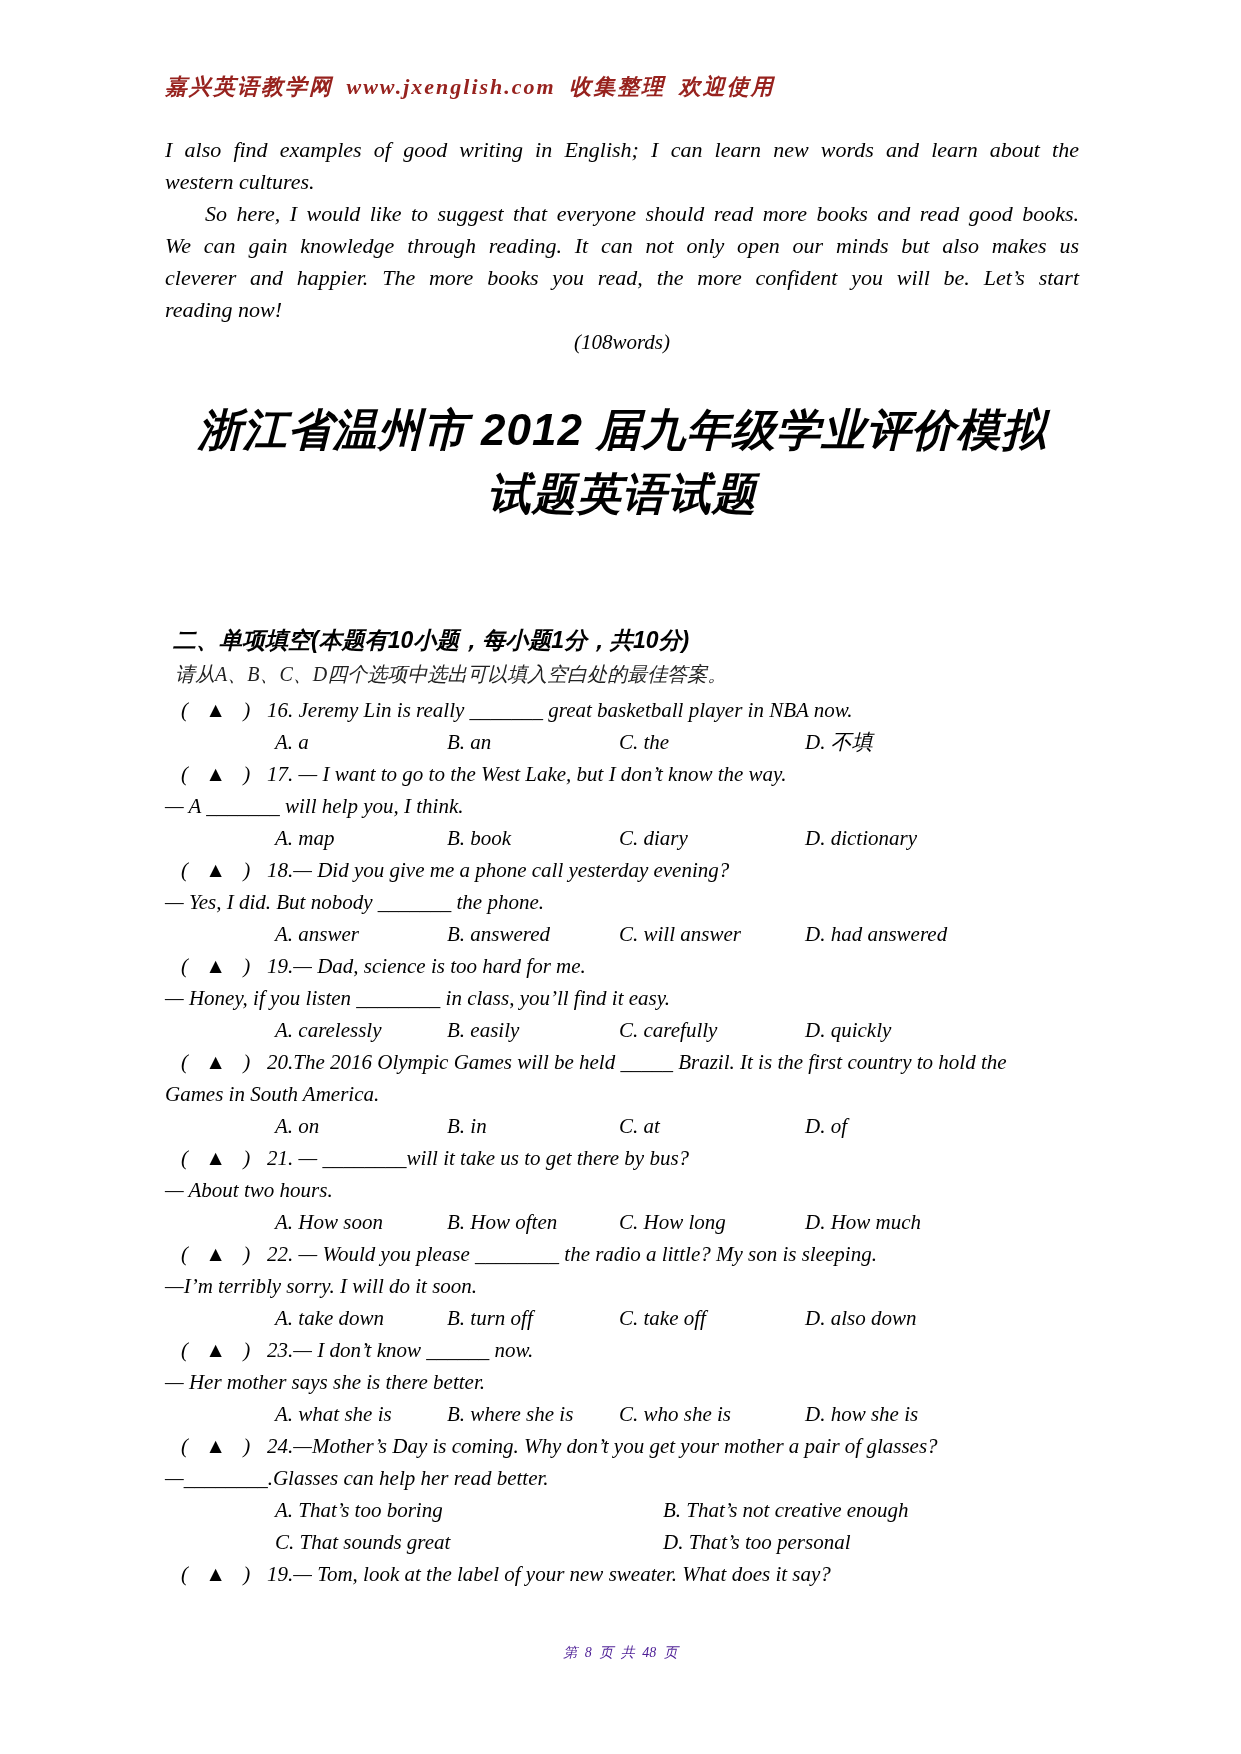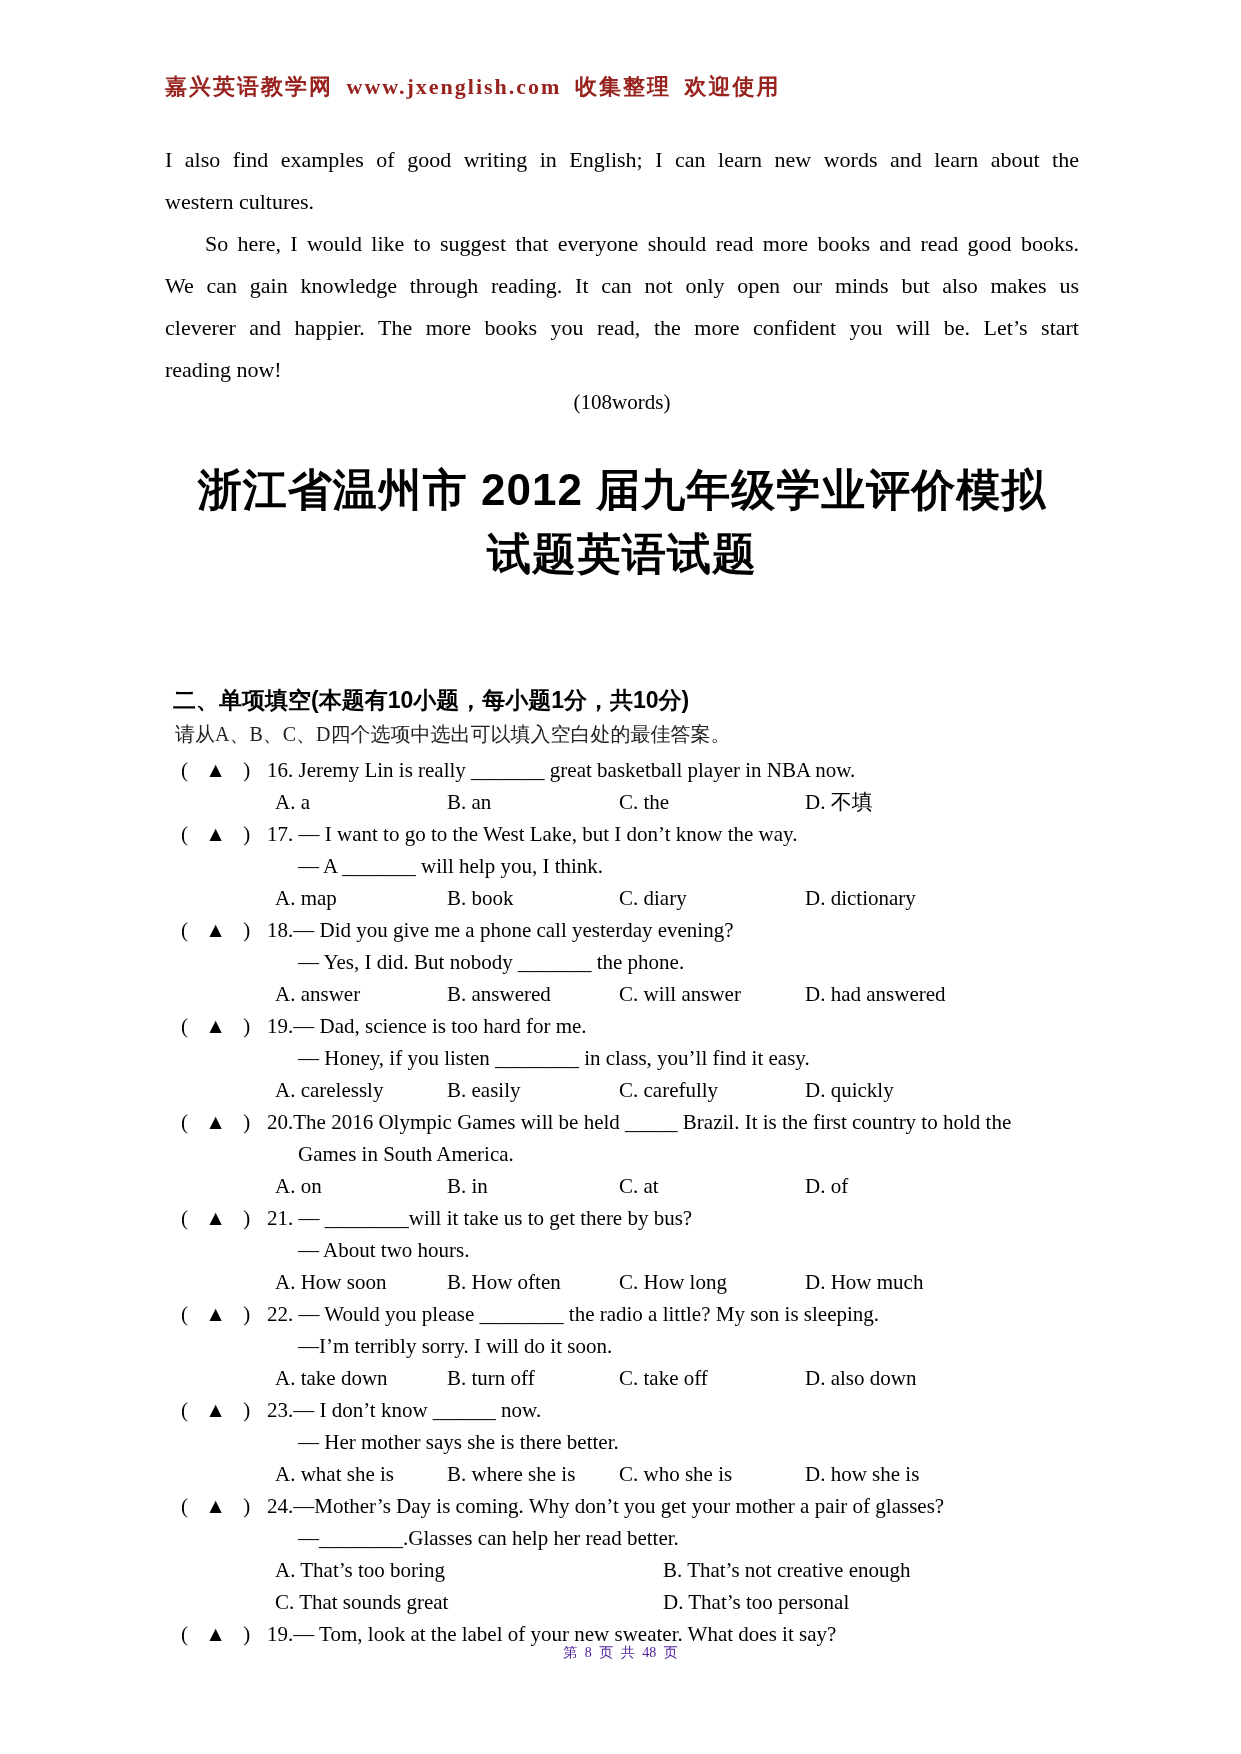--- a/index.html
+++ b/index.html
@@ -3,32 +3,33 @@
 <meta charset="utf-8">
 <style>
   html,body { margin:0; padding:0; background:#ffffff; }
   .page {
     position:relative;
     width:1241px; height:1754px;
     background:#ffffff;
     font-family:"Liberation Serif", serif;
     color:#000000;
     overflow:hidden;
+    font-style:italic;
   }
   .site-header {
     position:absolute; top:72px; left:165px;
     font-size:22px; font-weight:bold;
     letter-spacing:2px; word-spacing:6px;
     font-family:"Liberation Serif", serif;
   }
   .content {
     position:absolute; top:134px; left:165px; width:914px;
   }
   .passage { font-size:22px; line-height:32px; }
-  .pline { white-space:nowrap;margin-top:10px; }
+  .pline { white-space:nowrap; }
   .pline.jline { text-align:justify; text-align-last:justify; white-space:normal; }
   .pline.first-indent { text-indent:40px; }
   .word-count {
     text-align:center; font-size:21px; line-height:32px; margin-top:0;
   }
   .doc-title {
     margin:40px 0 0 0; text-align:center;
     font-family:"Liberation Sans", sans-serif;
     font-weight:bold; font-size:44px; line-height:64px;
     letter-spacing:1px;
@@ -41,21 +42,21 @@
   .instruction {
     margin:2px 0 0 10px; font-size:20px; line-height:32px; color:#222;
   }
   .questions { margin-top:4px; font-size:21px; line-height:32px; }
   .q-first { display:flex; }
   .marker {
     display:inline-block; width:86px; margin-left:16px;
     word-spacing:12px; flex:0 0 auto;
   }
   .q-text { flex:1 1 auto; }
-  .q-line.cont { margin-left:133px; }
+  .q-line.cont { }
   .options { margin-left:110px; display:grid; }
   .options.grid4 { grid-template-columns:172px 172px 186px auto; }
   .options.grid2 { grid-template-columns:388px auto; }
   .page-footer {
     position:absolute; bottom:92px; left:0; width:100%;
     text-align:center; font-size:14px; color:#4c1d95;
     word-spacing:4px;
   }
 </style>
 </head>

